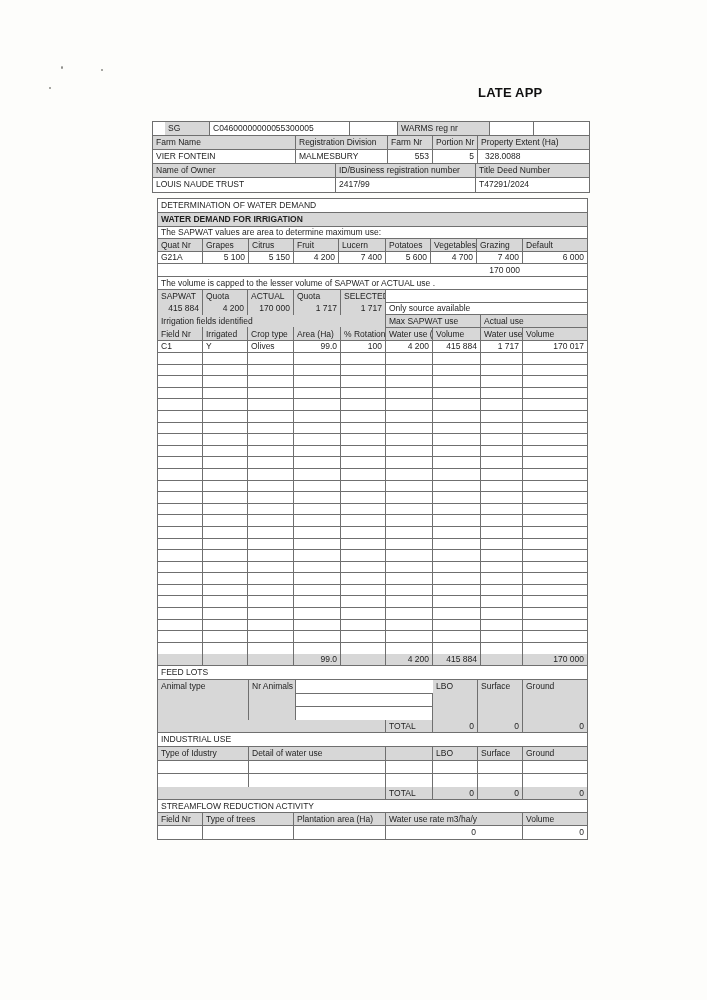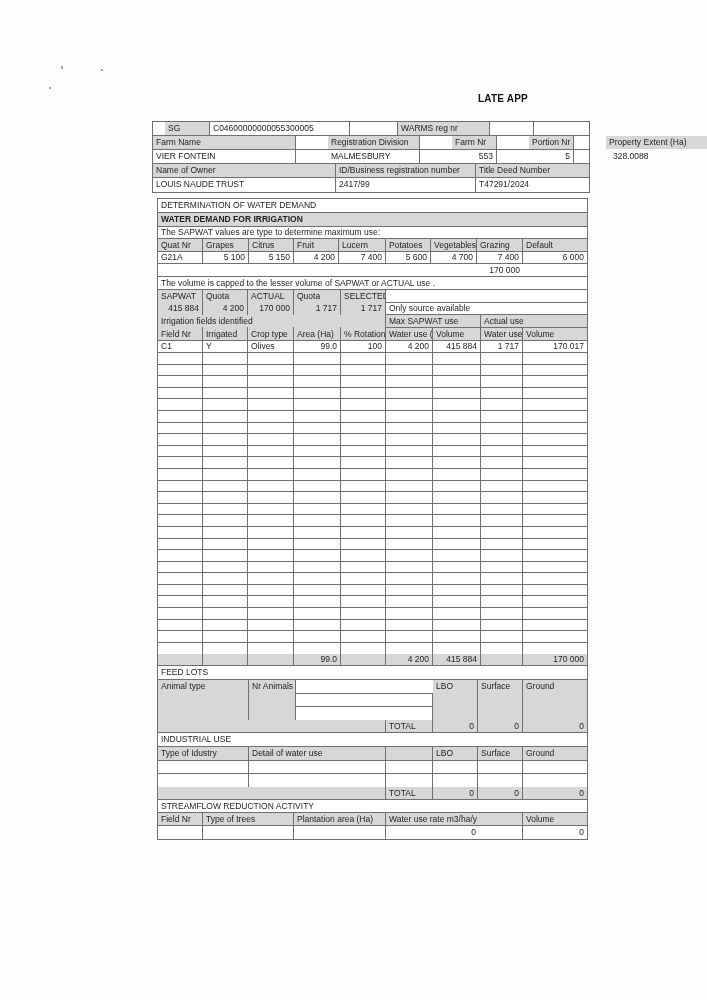--- a/index.html
+++ b/index.html
@@ -10,22 +10,22 @@
     background:#fdfdfb;
     font-family:"Liberation Sans", sans-serif;
     color:#1e1e1e;
     overflow:hidden;
   }
   :root { --bd:#6f6f6f; --sh:#d7d7d7; }
 
   .speck { position:absolute; background:#8a8a86; border-radius:50%; }
 
   .stamp {
-    position:absolute; left:478px; top:93px;
-    font-size:10px; font-weight:bold; letter-spacing:.2px; color:#111;
+    position:absolute; left:478px; top:85px;
+    font-size:13px; font-weight:bold; letter-spacing:.2px; color:#111;
   }
 
   .tbl { position:absolute; border:1px solid var(--bd); background:#fff; }
   #property-table { left:152px; top:121px; width:438px; }
   #main-table    { left:157px; top:198px; width:431px; }
 
   .r { display:grid; border-bottom:1px solid var(--bd); }
   .r:last-child { border-bottom:none; }
   .c { border-right:1px solid var(--bd); padding:0 3px; overflow:hidden; white-space:nowrap; font-size:8.5px; }
   .c:last-child { border-right:none; }
@@ -34,21 +34,21 @@
   .ctr { text-align:center;margin-top:40px; }
   .b { font-weight:bold; }
 
   .h14 { height:14px; line-height:13px; }
   .h13 { height:13px; line-height:12px; }
   .h12 { height:12px; line-height:11px; }
   .he  { height:11.6px; line-height:10px; }
 
   
   .g-p1 { grid-template-columns:45px 140px 48px 92px 44px 69px;padding-left:12px; }
-  .g-p2 { grid-template-columns:143px 92px 45px 45px 111px;gap:32px; }
+  .g-p2 { grid-template-columns:143px 92px 45px 45px 111px; }
   .g-p4 { grid-template-columns:183px 140px 113px; }
 
   
   .g-full   { grid-template-columns:1fr; }
   .g-note   { grid-template-columns:365px 64px; }
   .g-crops  { grid-template-columns:45px 46px 45px 45px 47px 45px 46px 46px 64px; }
   .g-sel    { grid-template-columns:45px 45px 46px 47px 45px 201px; }
   .g-grp    { grid-template-columns:228px 95px 106px; }
   .g-fields { grid-template-columns:45px 45px 46px 47px 45px 47px 48px 42px 64px; }
   .g-feed   { grid-template-columns:91px 47px 137px 45px 45px 64px; }
@@ -104,21 +104,21 @@
 
 <div class="tbl" id="main-table">
 
   <div class="r g-full h14">
     <div class="c">DETERMINATION OF WATER DEMAND</div>
   </div>
   <div class="r g-full h14">
     <div class="c sh b">WATER DEMAND FOR IRRIGATION</div>
   </div>
   <div class="r g-full h12">
-    <div class="c">The SAPWAT values are type to determine maximum use:</div>
+    <div class="c">The SAPWAT values are area to determine maximum use:</div>
   </div>
 
   <div class="r g-crops h13">
     <div class="c sh">Quat Nr</div>
     <div class="c sh">Grapes</div>
     <div class="c sh">Citrus</div>
     <div class="c sh">Fruit</div>
     <div class="c sh">Lucern</div>
     <div class="c sh">Potatoes</div>
     <div class="c sh">Vegetables</div>

